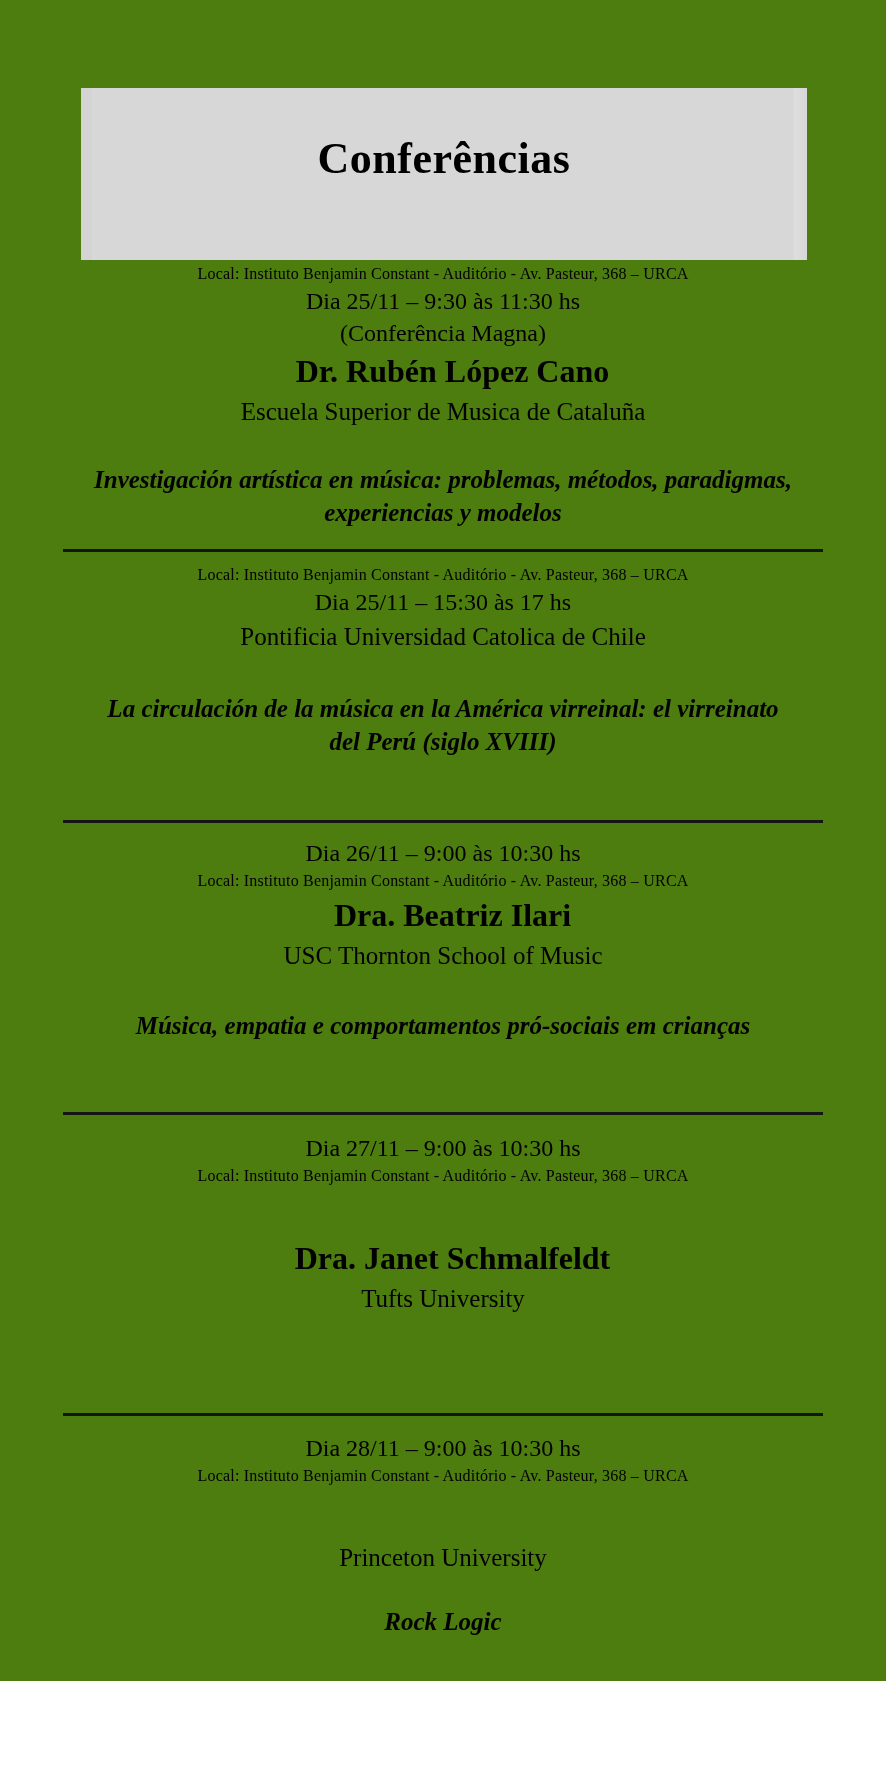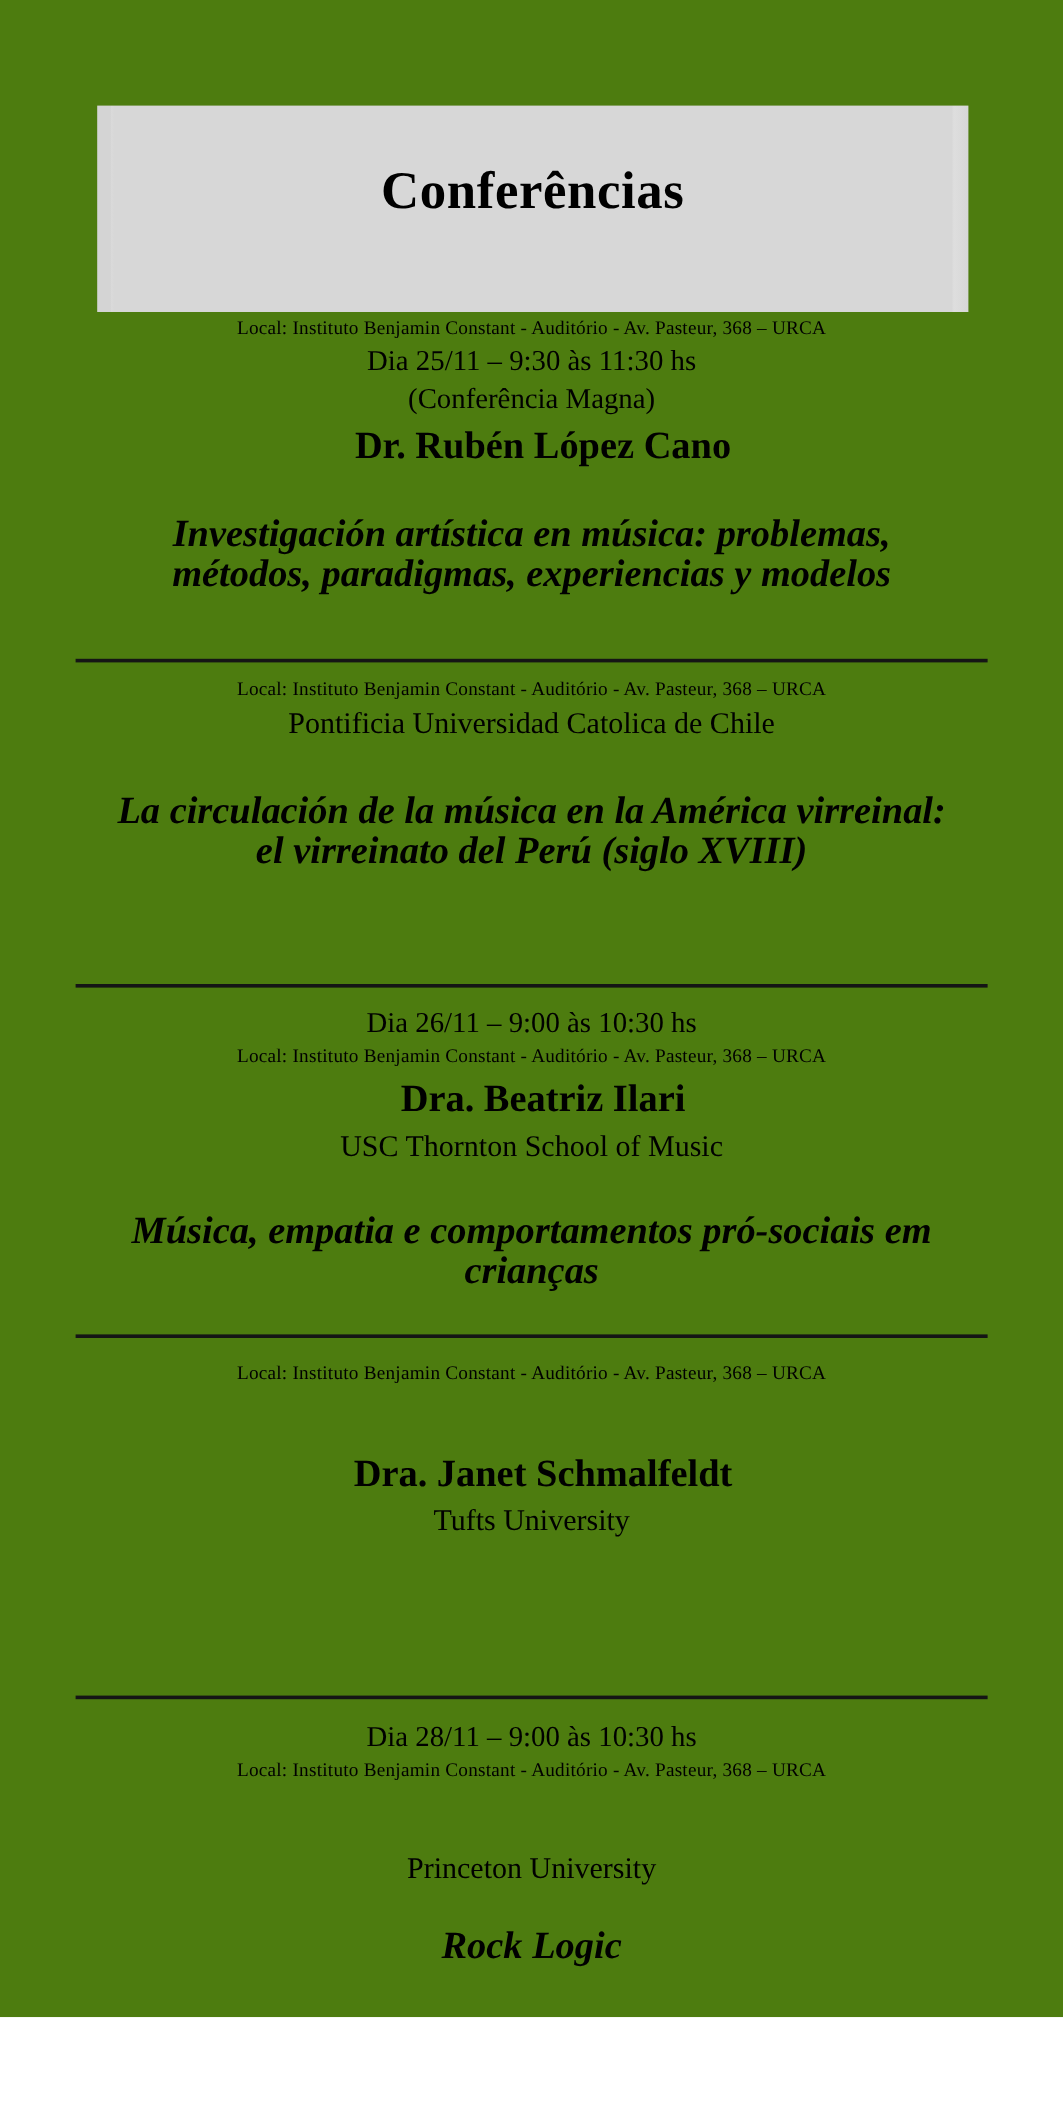--- a/index.html
+++ b/index.html
@@ -56,21 +56,21 @@
     font-size: 32px;
     font-weight: bold;
     line-height: 45px;
     margin-left: 19px;
   }
   .aff {
     font-size: 25px;
     line-height: 35px;
   }
   .talk {
-    font-size: 32px;
+    font-size: 25px;
     font-weight: bold;
     font-style: italic;
     line-height: 33px;
     max-width: 705px;
     margin: 0 auto;
   }
   .spacer { width: 100%; }
   .sep {
     position: absolute;
     left: 63px;
@@ -108,44 +108,47 @@
 
   <div class="header-box">
     <div class="header-title">Conferências</div>
   </div>
 
   <section class="s" style="top:262px">
     <div class="loc">Local: Instituto Benjamin Constant  - Auditório - Av. Pasteur, 368 – URCA</div>
     <div class="dia">Dia 25/11 – 9:30 às 11:30 hs</div>
     <div class="note">(Conferência Magna)</div>
     <div class="name">Dr. Rubén López Cano</div>
+    <div class="aff">Escuela Superior de Musica de Cataluña</div>
     <div class="spacer" style="height:34px"></div>
     <div class="talk">Investigación artística en música: problemas, métodos, paradigmas, experiencias y modelos</div>
   </section>
   <div class="sep" style="top:549px"></div>
 
   <section class="s" style="top:563px">
     <div class="loc">Local: Instituto Benjamin Constant  - Auditório - Av. Pasteur, 368 – URCA</div>
+    <div class="dia" style="line-height:33px">Dia 25/11 – 15:30 às 17 hs</div>
     <div class="aff">Pontificia Universidad Catolica de Chile</div>
     <div class="spacer" style="height:38px"></div>
     <div class="talk">La circulación de la música en la América virreinal: el virreinato del Perú (siglo XVIII)</div>
   </section>
   <div class="sep" style="top:820px"></div>
 
   <section class="s" style="top:838px">
     <div class="dia" style="line-height:31px">Dia 26/11 – 9:00 às 10:30 hs</div>
     <div class="loc" style="line-height:24px">Local: Instituto Benjamin Constant  - Auditório - Av. Pasteur, 368 – URCA</div>
     <div class="name">Dra. Beatriz Ilari</div>
     <div class="aff">USC Thornton School of Music</div>
     <div class="spacer" style="height:36px"></div>
     <div class="talk">Música, empatia e comportamentos pró-sociais em crianças</div>
   </section>
   <div class="sep" style="top:1112px"></div>
 
   <section class="s" style="top:1133px">
+    <div class="dia" style="line-height:31px">Dia 27/11 – 9:00 às 10:30 hs</div>
     <div class="loc" style="line-height:24px">Local: Instituto Benjamin Constant  - Auditório - Av. Pasteur, 368 – URCA</div>
     <div class="spacer" style="height:48px"></div>
     <div class="name">Dra. Janet Schmalfeldt</div>
     <div class="aff">Tufts University</div>
     <div class="spacer" style="height:28px"></div>
   </section>
   <div class="sep" style="top:1413px"></div>
 
   <section class="s" style="top:1433px">
     <div class="dia" style="line-height:31px">Dia 28/11 – 9:00 às 10:30 hs</div>

